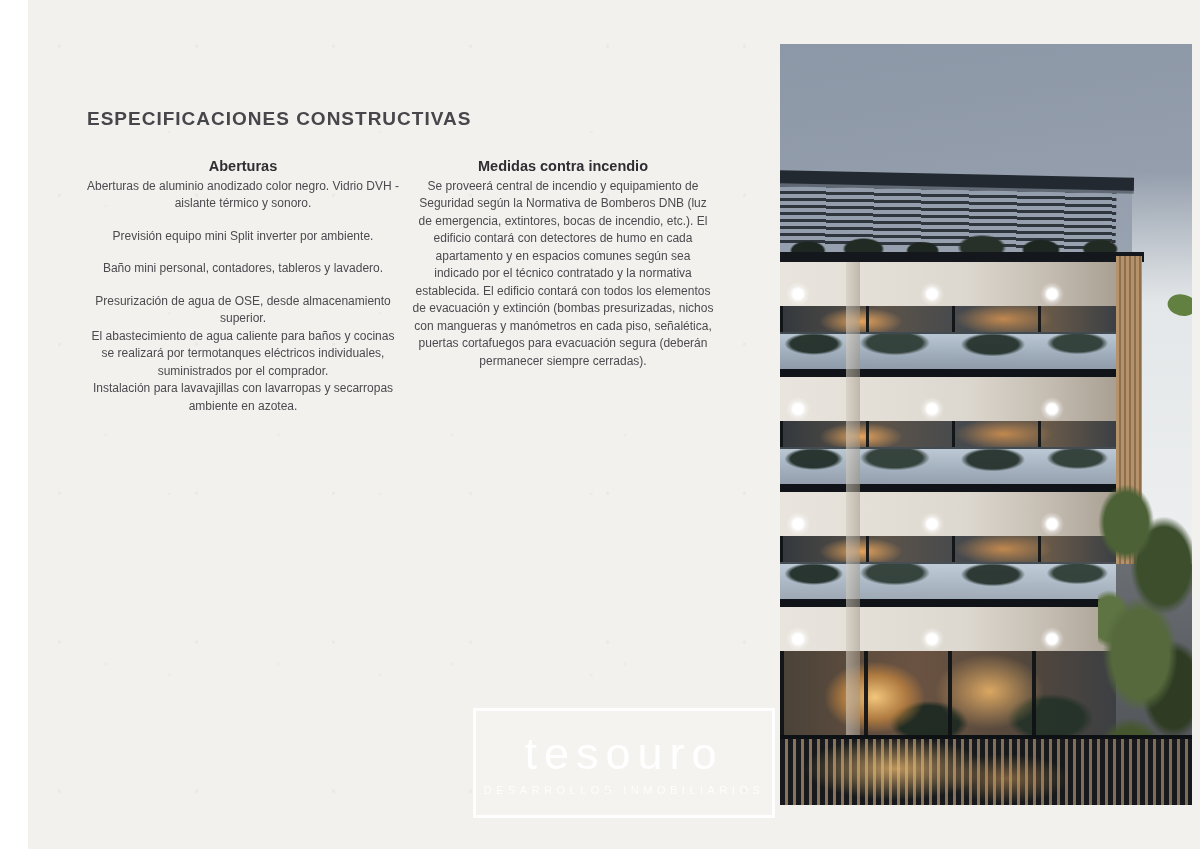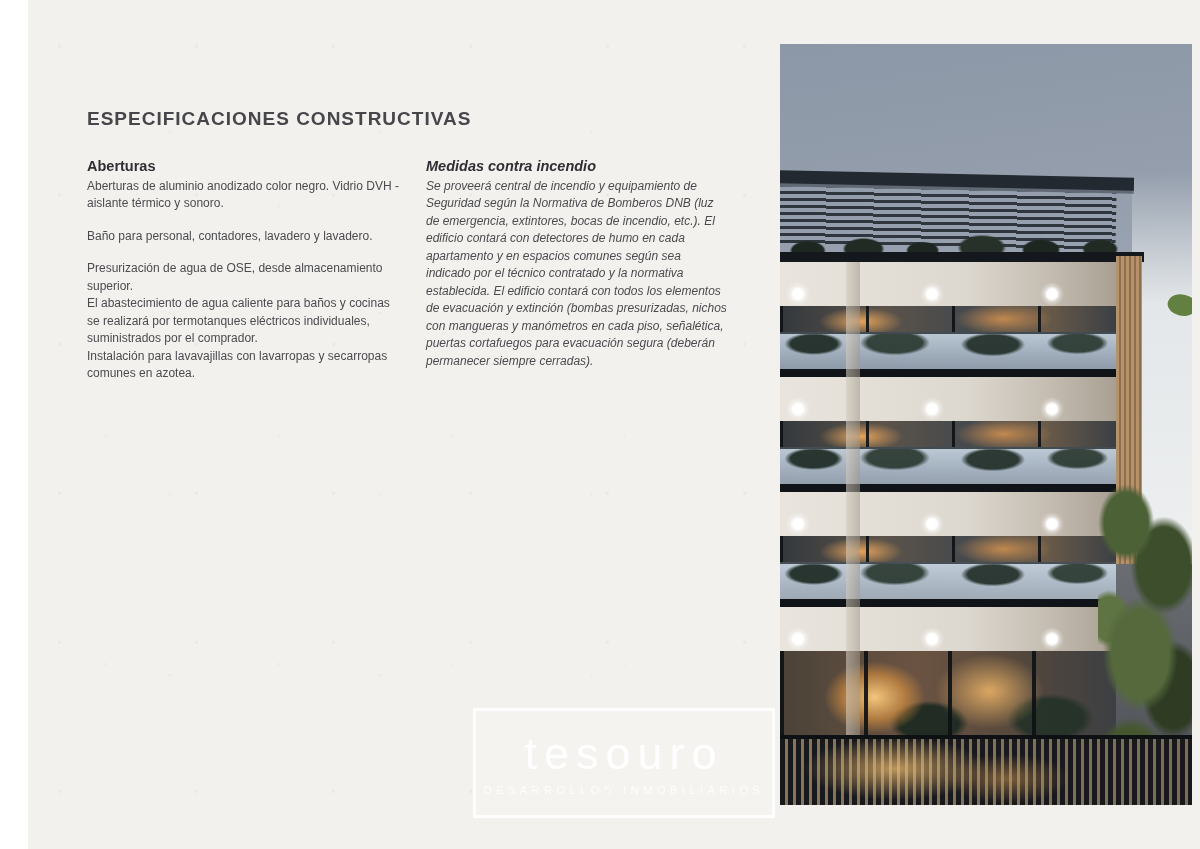--- a/index.html
+++ b/index.html
@@ -16,23 +16,23 @@
     background-size:137px 149px, 211px 181px, 173px 229px;
     margin-left:28px;
   }
 
   
   .doc-title{
     position:absolute;left:59px;top:95px;
     font-size:19px;font-weight:bold;letter-spacing:1px;
     color:#47474b;
   }
-  .col{position:absolute;top:158px;}
+  .col{position:absolute;top:158px;text-align:center;}
   .col-left{left:59px;width:312px;}
-  .col-right{left:398px;width:302px;font-style:italic;}
+  .col-right{left:384px;width:302px;}
   .sec{margin:0 0 15px 0;}
   .sec-h{
     font-size:14.5px;font-weight:bold;color:#2f2f33;
     margin:0 0 2px 0;line-height:17.5px;
   }
   .sec-b{
     font-size:12px;color:#4b4b4f;line-height:17.5px;
     white-space:pre-line;margin:0;
   }
 
@@ -169,30 +169,31 @@
 <div class="page">
 
   <h1 class="doc-title">ESPECIFICACIONES CONSTRUCTIVAS</h1>
 
   <div class="col col-left">
     <div class="sec">
       <p class="sec-h">Aberturas</p>
       <p class="sec-b">Aberturas de aluminio anodizado color negro. Vidrio DVH - aislante térmico y sonoro.</p>
     </div>
     <div class="sec">
-    </div>
-    <div class="sec">
-    </div>
-    <div class="sec">
-      <p class="sec-b">Baño para personal, contadores, lavadero y lavadero.</p>
+      <p class="sec-b">Previsión equipo mini Split inverter por ambiente.</p>
+    </div>
+    <div class="sec">
+    </div>
+    <div class="sec">
+      <p class="sec-b">Baño mini personal, contadores, tableros y lavadero.</p>
     </div>
     <div class="sec">
       <p class="sec-b">Presurización de agua de OSE, desde almacenamiento superior.
 El abastecimiento de agua caliente para baños y cocinas se realizará por termotanques eléctricos individuales, suministrados por el comprador.
-Instalación para lavavajillas con lavarropas y secarropas comunes en azotea.</p>
+Instalación para lavavajillas con lavarropas y secarropas ambiente en azotea.</p>
     </div>
   </div>
 
   <div class="col col-right">
     <div class="sec">
       <p class="sec-h">Medidas contra incendio</p>
       <p class="sec-b">Se proveerá central de incendio y equipamiento de Seguridad según la Normativa de Bomberos DNB (luz de emergencia, extintores, bocas de incendio, etc.). El edificio contará con detectores de humo en cada apartamento y en espacios comunes según sea indicado por el técnico contratado y la normativa establecida. El edificio contará con todos los elementos de evacuación y extinción (bombas presurizadas, nichos con mangueras y manómetros en cada piso, señalética, puertas cortafuegos para evacuación segura (deberán permanecer siempre cerradas).</p>
     </div>
   </div>
 

